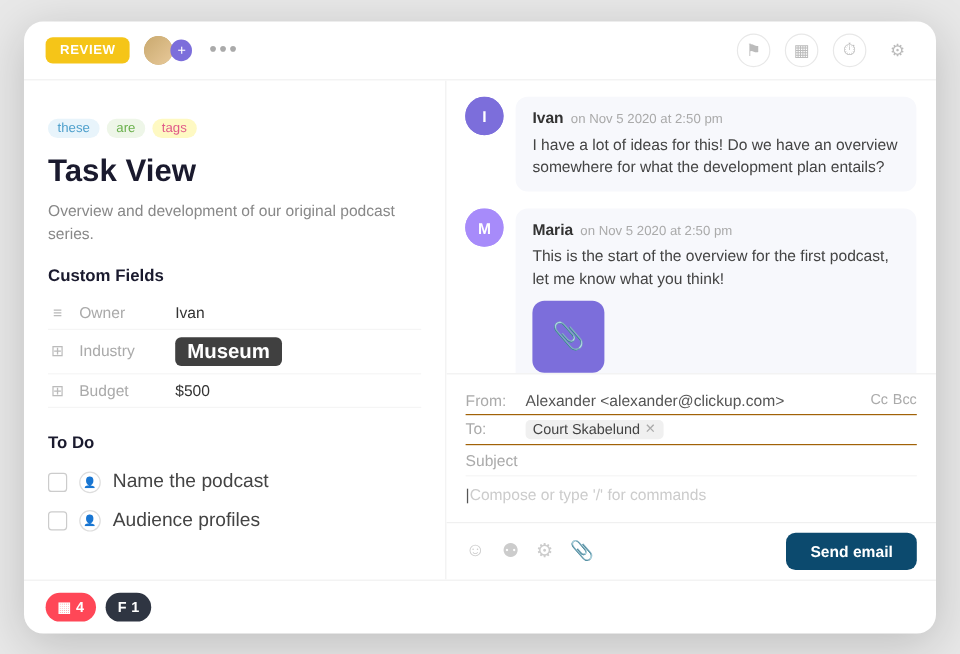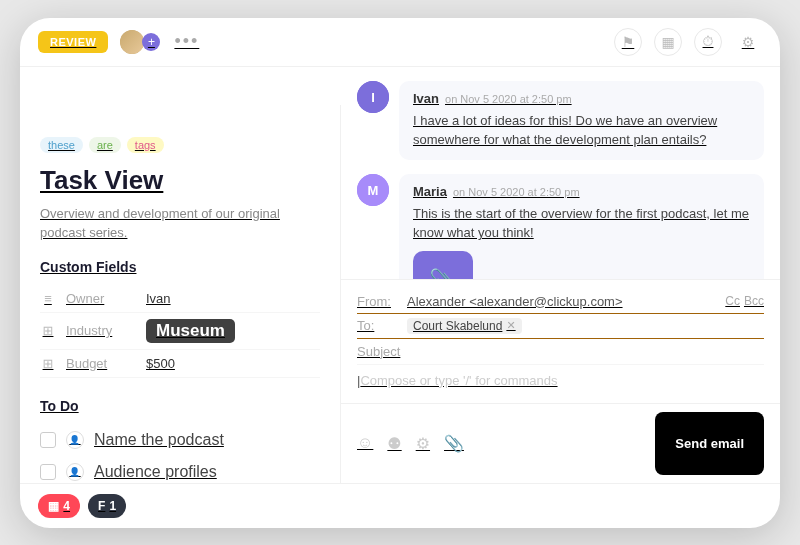--- a/index.html
+++ b/index.html
@@ -10,26 +10,25 @@
       align-items: center;
       justify-content: center;
       width: 800px;
       height: 545px;
       overflow: hidden;
     }
     .app-window {
       width: 760px;
       height: 510px;
       background: #fff;
-      border-radius: 30px;
+      border-radius: 16px;
       box-shadow: 0 8px 40px rgba(0,0,0,0.18);
       display: flex;
       flex-direction: column;
       overflow: hidden;
-      text-decoration: underline;
     }
     
     .top-bar {
       display: flex;
       align-items: center;
       padding: 10px 18px;
       border-bottom: 1px solid #f0f0f0;
       gap: 10px;
       flex-shrink: 0;
     }
@@ -107,29 +106,28 @@
       border: none !important;
     }
     
     .main-content {
       display: flex;
       flex: 1;
       overflow: hidden;
     }
     
     .left-panel {
-      width: 321px;
+      width: 352px;
       flex-shrink: 0;
       padding: 32px 20px;
       border-right: 1px solid #f0f0f0;
       overflow-y: auto;
       display: flex;
       flex-direction: column;
       gap: 0;
-      margin-top: 38px;
     }
     .tags-row {
       display: flex;
       gap: 6px;
       margin-bottom: 12px;
     }
     .tag {
       padding: 2px 8px;
       border-radius: 10px;
       font-size: 11px;
@@ -384,25 +382,25 @@
     }
     .email-tools {
       display: flex;
       gap: 14px;
       color: #ccc;
       font-size: 16px;
       align-items: center;
     }
     .email-tools span { cursor: pointer; }
     .send-btn {
-      background: #000000;
+      background: #0c4a6e;
       color: #fff;
       border: none;
       border-radius: 8px;
-      padding: 24px 20px;
+      padding: 8px 20px;
       font-size: 13px;
       font-weight: 600;
       cursor: pointer;
     }
     
     .avatar-face {
       width: 100%;
       height: 100%;
       background: linear-gradient(135deg, #c9a96e, #e8c99a);
       border-radius: 50%;

